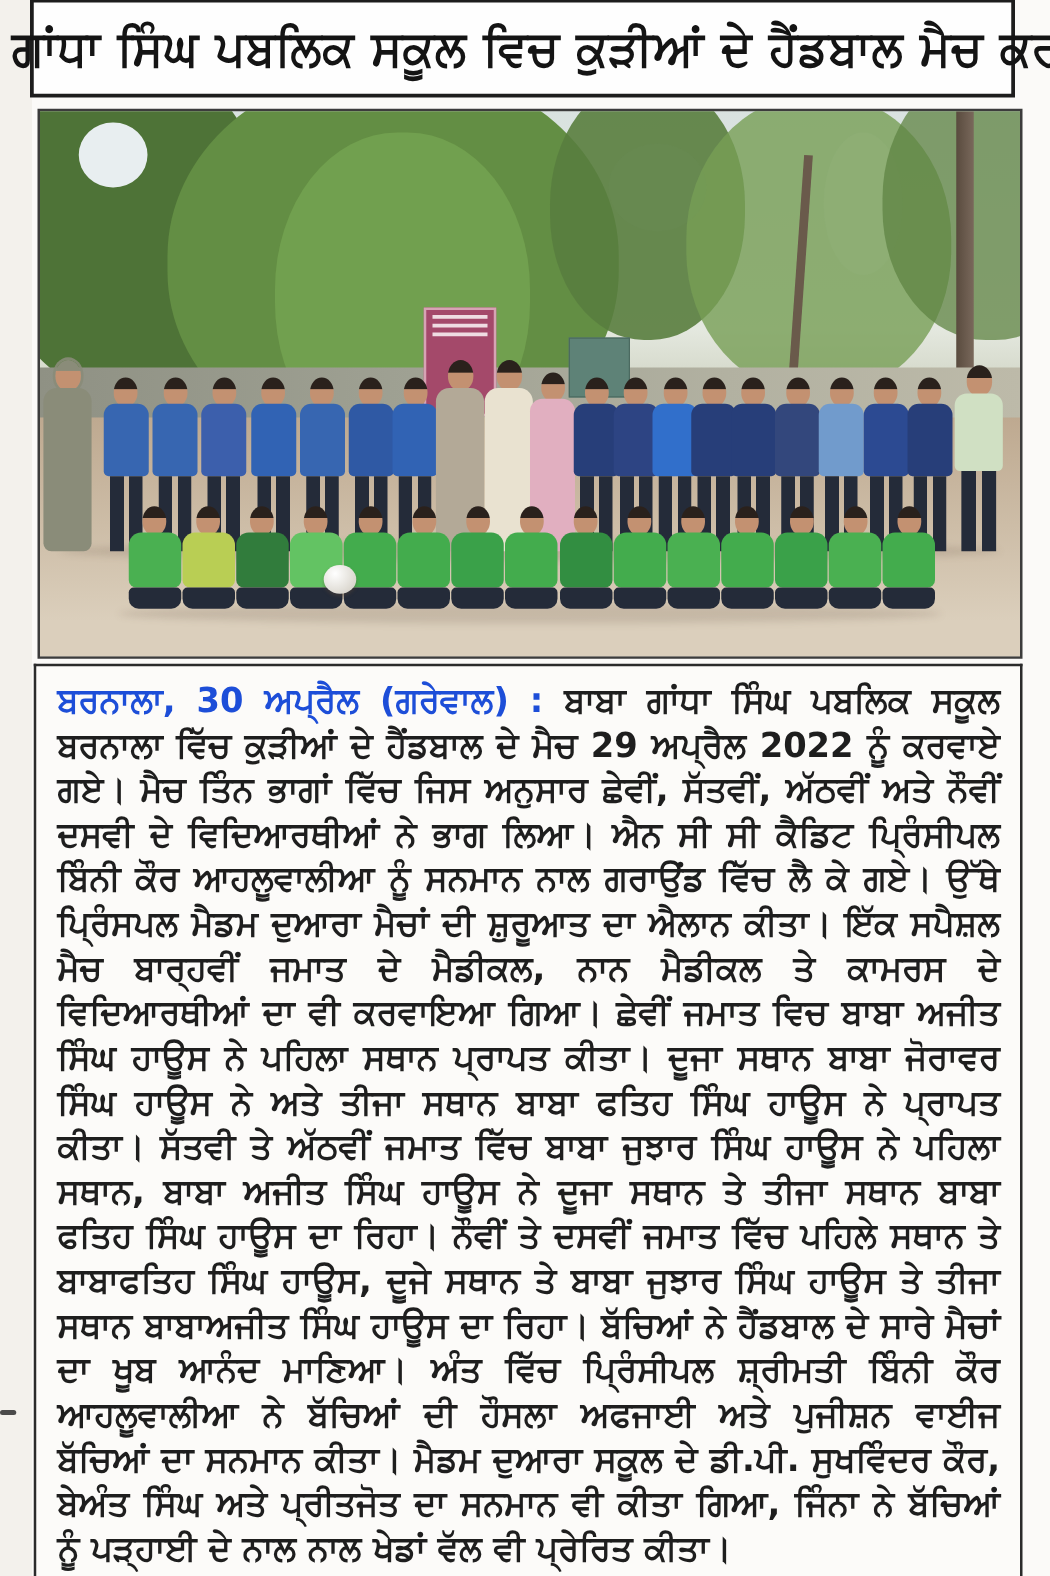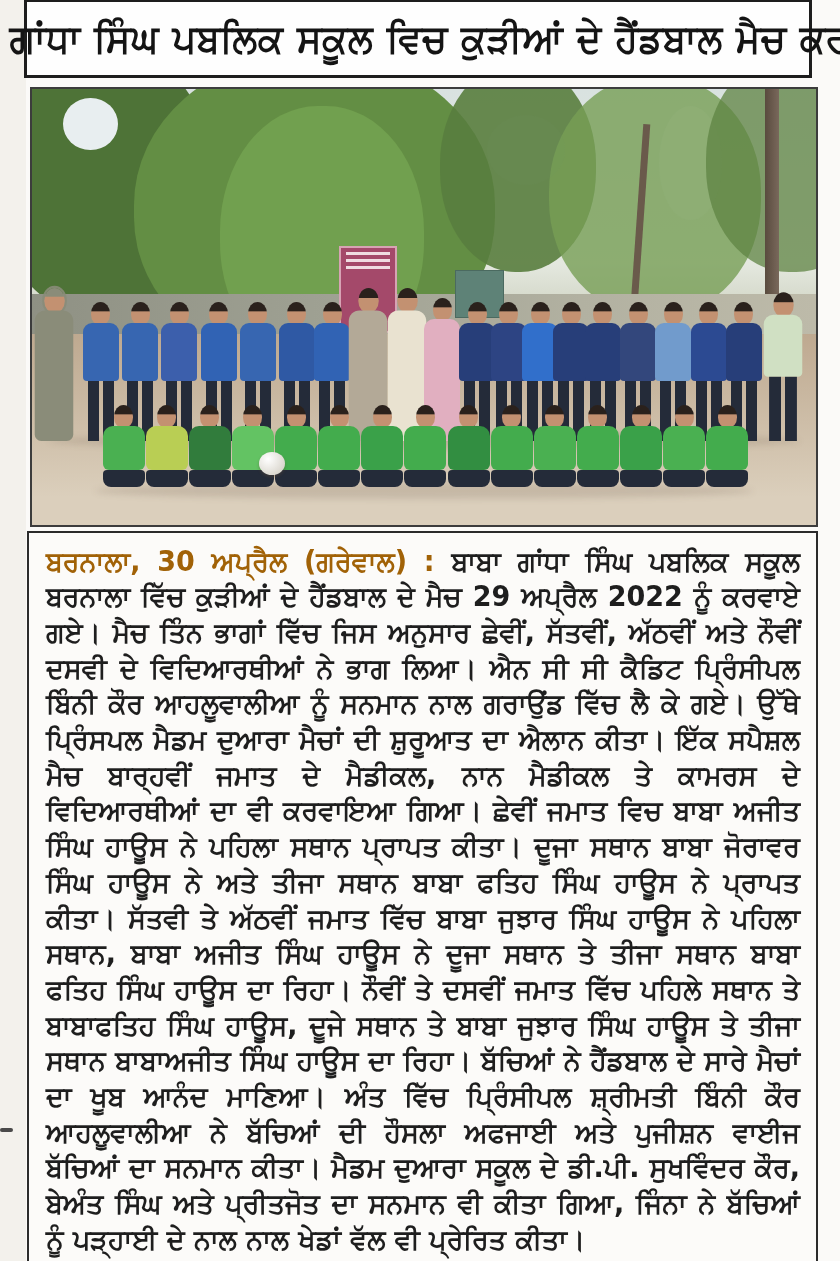--- a/index.html
+++ b/index.html
@@ -85,21 +85,21 @@
   .article-box{
     position:absolute;left:27px;top:531px;width:791px;height:740px;
     background:#fcfbf9;border:2px solid #2b2b2b;border-bottom:none;box-sizing:border-box;
     overflow:hidden;
   }
   .article-text{
     margin:10px 16px 0 17px;
     font-size:27px;line-height:35px;font-weight:bold;color:#1e1e1e;
     text-align:justify;transform:scaleY(1.02);transform-origin:top left;
   }
-  .dateline{font-weight:bold;color:#a16207;}
+  .dateline{font-weight:bold;color:#1d4ed8;}
 </style>
 </head>
 <body>
 
 <div class="page">
 
   <div class="artifact art1"></div>
   <div class="artifact art2"></div>
   <div class="artifact art3"></div>
   <div class="margin-dash"></div>

